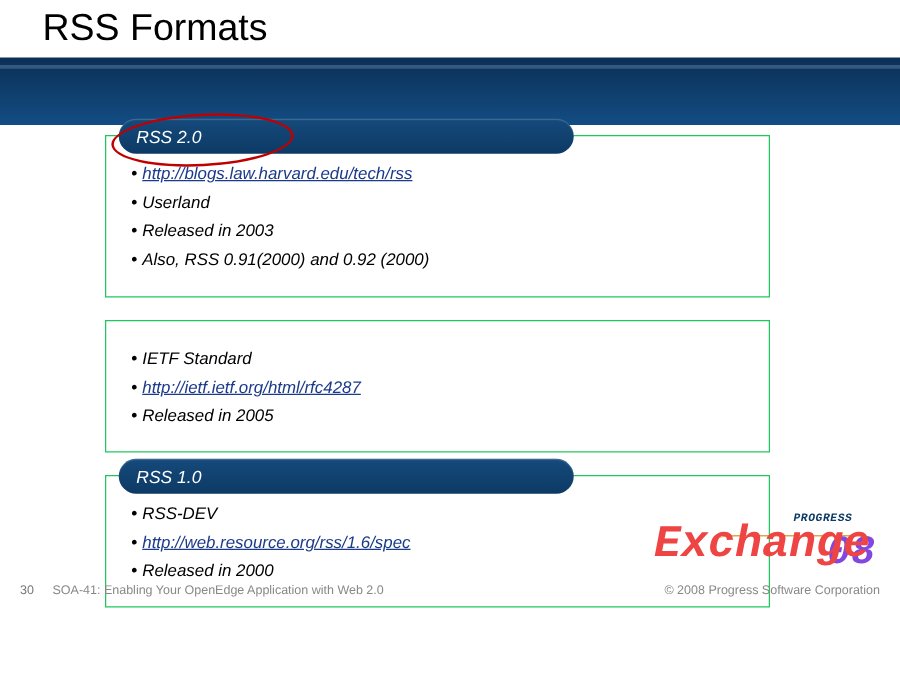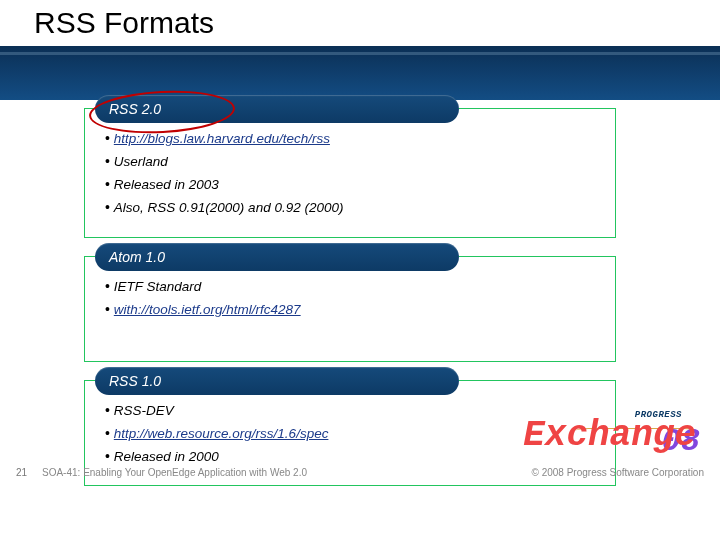--- a/index.html
+++ b/index.html
@@ -39,41 +39,41 @@
     <div class="ring"></div>
     <ul class="blist">
       <li><a>http://blogs.law.harvard.edu/tech/rss</a></li>
       <li>Userland</li>
       <li>Released in 2003</li>
       <li>Also, RSS 0.91(2000) and 0.92 (2000)</li>
     </ul>
   </div>
 
   <div class="panel p2">
-    <div class="phead">Atom 1.0</div>
     <ul class="blist">
       <li>IETF Standard</li>
-      <li><a>with://tools.ietf.org/html/rfc4287</a></li>
+      <li><a>http://ietf.ietf.org/html/rfc4287</a></li>
+      <li>Released in 2005</li>
     </ul>
   </div>
 
   <div class="panel p3">
     <div class="phead">RSS 1.0</div>
     <ul class="blist">
       <li>RSS-DEV</li>
       <li><a>http://web.resource.org/rss/1.6/spec</a></li>
       <li>Released in 2000</li>
     </ul>
   </div>
 
   <div class="logo">
     <div class="swoosh"></div>
     <div class="prog">PROGRESS</div>
     <div class="yr">08</div>
     <div class="excg">Exchange</div>
   </div>
 
   <div class="footer">
-    <div class="pnum">21</div>
+    <div class="pnum">30</div>
     <div class="fsub">SOA-41: Enabling Your OpenEdge Application with Web 2.0</div>
     <div class="copy">© 2008 Progress Software Corporation</div>
   </div>
 </div>
 
 </body></html>

